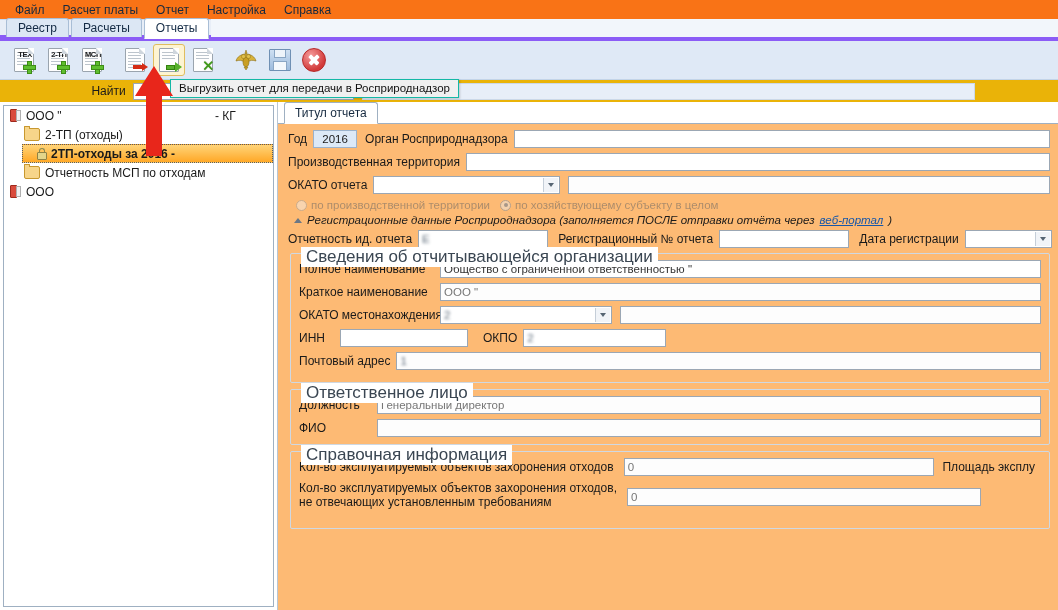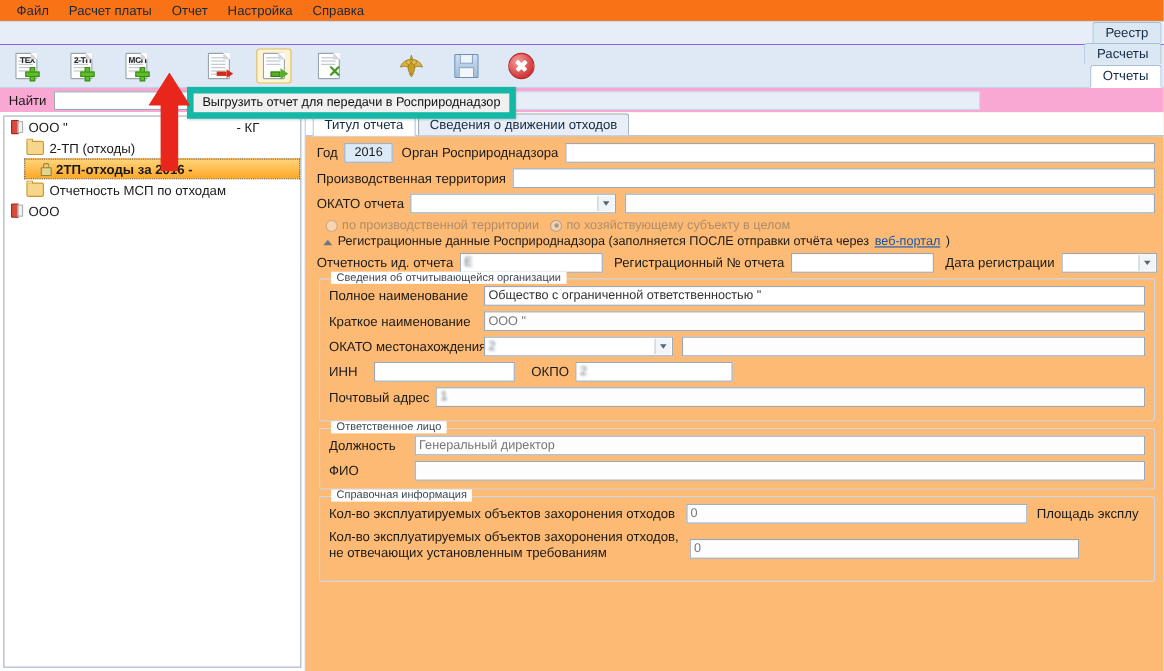--- a/index.html
+++ b/index.html
@@ -10,32 +10,32 @@
     -webkit-font-smoothing:antialiased;
   }
   .app{position:relative;width:1058px;height:610px;}
 
   
   .menubar{height:19px;background:#f97316;display:flex;align-items:center;
            padding-left:6px;gap:0;border-bottom:1px solid #c5d8ee;}
   .menuitem{padding:1px 9px;font-size:12px;color:#15293f;white-space:nowrap;cursor:default;}
 
   
-  .tabstrip{height:21px;background:#e8eef7;display:flex;align-items:flex-end;
-            padding-left:6px;border-bottom:1px solid #8b5cf6;box-sizing:border-box;flex-direction:column;}
+  .tabstrip{height:21px;background:#e8eef7;display:flex;align-items:center;
+            padding-left:6px;border-bottom:6px solid #8b5cf6;box-sizing:border-box;}
   .mtab{height:18px;line-height:18px;padding:0 11px;font-size:12px;
         background:#dce7f4;border:1px solid #a9bed6;border-bottom:none;
         border-radius:3px 3px 0 0;margin-right:2px;color:#142b45;cursor:default;}
   .mtab.active{background:#ffffff;border-bottom:1px solid #ffffff;
                position:relative;top:1px;height:19px;line-height:19px;}
   .tabfill{flex:1;height:18px;background:#f2f6fb;border-bottom:0;}
 
   
   .toolbar{height:39px;background:#dfe9f6;display:flex;align-items:center;
-           padding-left:8px;gap:18px;border-bottom:1px solid #c3d4e8;
+           padding-left:8px;gap:2px;border-bottom:1px solid #c3d4e8;
            box-sizing:border-box;}
   .tbtn{width:30px;height:30px;position:relative;border:1px solid transparent;
         border-radius:3px;display:flex;align-items:center;justify-content:center;
         cursor:default;}
   .tbtn.hot{background:#fdf4d2;border:1px solid #e0bd5e;}
   .tbsep{width:7px;}
 
   
   .doc{position:relative;width:20px;height:24px;background:#fefefe;
        border:1px solid #9aa4ae;border-radius:1px;box-sizing:border-box;}
@@ -72,22 +72,22 @@
           background:#f4f8fc;border:1px solid #8aa6c4;border-bottom:none;box-sizing:border-box;}
   .redx{width:24px;height:24px;border-radius:50%;
         background:radial-gradient(circle at 35% 30%,#f59b9b,#d23a3a 70%);
         border:1px solid #b62828;position:relative;box-sizing:border-box;}
   .redx:before,.redx:after{content:"";position:absolute;left:50%;top:50%;width:12px;height:3.5px;
         background:#fff;border-radius:1px;margin-left:-6px;margin-top:-1.75px;}
   .redx:before{transform:rotate(45deg);}
   .redx:after{transform:rotate(-45deg);}
 
   
-  .findrow{height:23px;background:#f9a8d4;display:flex;align-items:center;
-           padding-left:8px;box-sizing:border-box;border-bottom:1px solid #c3d4e8;}
+  .findrow{height:23px;background:#eab308;display:flex;align-items:center;
+           padding-left:8px;box-sizing:border-box;border-bottom:1px solid #c3d4e8;justify-content:center;}
   .findlabel{margin-right:7px;font-size:12px;color:#1a1a1a;}
   .findinput{width:221px;height:17px;background:#fff;border:1px solid #9ba7b4;
              box-sizing:border-box;}
   .blurfield{height:17px;margin-left:8px;width:613px;background:#e7eef8;
              border:1px solid #cbd8e8;box-sizing:border-box;position:relative;}
   .blurtxt{position:absolute;left:4px;top:2px;font-size:11px;color:#5d6b7a;
            filter:blur(1.6px);letter-spacing:1px;}
 
   
   .content{position:absolute;left:0;top:102px;right:0;bottom:0;display:flex;background:#fff;}
@@ -150,35 +150,35 @@
          border-color:#566573 transparent transparent transparent;}
 
   .radiorow{display:flex;align-items:center;gap:4px;margin:2px 0 3px 8px;
             opacity:.45;font-size:11.5px;color:#4b5560;}
   .rb{width:11px;height:11px;border-radius:50%;border:1px solid #8c98a5;
       background:#f3f5f8;box-sizing:border-box;position:relative;flex:none;}
   .rb.on{background:#e8eef6;border-color:#5d7fa6;}
   .rb.on:after{content:"";position:absolute;left:2.5px;top:2.5px;width:4px;height:4px;
       border-radius:50%;background:#3f6ea5;}
 
-  .collapsehdr{display:flex;align-items:center;gap:5px;margin:3px 0 4px 6px;font-size:11.5px;}
+  .collapsehdr{display:flex;align-items:center;gap:5px;margin:3px 0 4px 6px;font-size:11.5px;font-style:italic;}
   .caret{width:0;height:0;border-width:0 4px 5px 4px;border-style:solid;
          border-color:transparent transparent #6b7785 transparent;}
   .caretdown{width:0;height:0;border-width:5px 4px 0 4px;border-style:solid;
          border-color:#6b7785 transparent transparent transparent;}
   .link{color:#1757a8;text-decoration:underline;cursor:pointer;}
 
   .group{border:1px solid #cfd8e2;border-radius:2px;margin:4px 2px 6px 2px;
          padding:6px 8px 7px 8px;position:relative;}
   .group>.gt{position:absolute;left:10px;top:-7px;background:#fff;padding:0 5px;
-         font-size:10px;color:#3a4652;}
+         font-size:17px;color:#3a4652;}
 
   
   .tooltip{position:absolute;left:170px;top:79px;background:#f0f0f0;
-           border:6px solid #14b8a6;padding:2px 8px 3px 8px;font-size:11.5px;
+           border:1px solid #14b8a6;padding:2px 8px 3px 8px;font-size:11.5px;
            color:#111;white-space:nowrap;z-index:40;box-shadow:1px 1px 2px rgba(0,0,0,.18);}
 
   
   .pointer{position:absolute;left:133px;top:66px;width:42px;height:90px;z-index:45;}
 </style>
 </head>
 <body>
 
 <div class="app">
 
@@ -345,21 +345,20 @@
           <span class="blur1">&nbsp;&nbsp;&nbsp;&nbsp;&nbsp;&nbsp;&nbsp;&nbsp;&nbsp;&nbsp;&nbsp;&nbsp;&nbsp;&nbsp;&nbsp;&nbsp;&nbsp;&nbsp;&nbsp;&nbsp;&nbsp;&nbsp;&nbsp;&nbsp;&nbsp;&nbsp;&nbsp;&nbsp;&nbsp;&nbsp;&nbsp;&nbsp;&nbsp;&nbsp;&nbsp;&nbsp;&nbsp;&nbsp;&nbsp;&nbsp;&nbsp;&nbsp;&nbsp;&nbsp;</span>
         </div>
 
       </div>
     </div>
 
     <div class="formpanel">
 
       <div class="tabs2">
         <div class="ftab active">Титул отчета</div>
-        <div class="ftab">Сведения о движении отходов</div>
       </div>
 
       <div class="formbody">
 
         <div class="row">
           <span class="lbl">Год</span>
           <div class="inp lightblue" style="width:44px">2016</div>
           <span class="lbl" style="margin-left:8px">Орган Росприроднадзора</span>
           <div class="combo" style="flex:1;margin-right:2px">
             <span class="blur1">&nbsp;&nbsp;&nbsp;&nbsp;&nbsp;&nbsp;&nbsp;&nbsp;&nbsp;&nbsp;&nbsp;&nbsp;&nbsp;&nbsp;&nbsp;&nbsp;&nbsp;&nbsp;&nbsp;&nbsp;&nbsp;&nbsp;&nbsp;&nbsp;&nbsp;&nbsp;&nbsp;&nbsp;&nbsp;&nbsp;&nbsp;&nbsp;&nbsp;&nbsp;&nbsp;</span>
@@ -474,21 +473,21 @@
 
         <div class="group">
           <span class="gt">Справочная информация</span>
 
           <div class="row">
             <span class="lbl">Кол-во эксплуатируемых объектов захоронения отходов</span>
             <div class="inp ro" style="width:354px;margin-left:4px">0</div>
             <span class="lbl" style="margin-left:8px;white-space:nowrap">Площадь эксплу</span>
           </div>
 
-          <div class="row" style="margin-bottom:12px;align-items:center">
+          <div class="row" style="margin-bottom:12px;align-items:flex-start">
             <span class="lbl" style="line-height:14px;display:inline-block">
               <span>Кол-во эксплуатируемых объектов захоронения отходов,</span><br>
               <span>не отвечающих установленным требованиям</span>
             </span>
             <div class="inp ro" style="width:354px;margin-left:4px;margin-top:7px">0</div>
           </div>
         </div>
 
       </div>
     </div>

